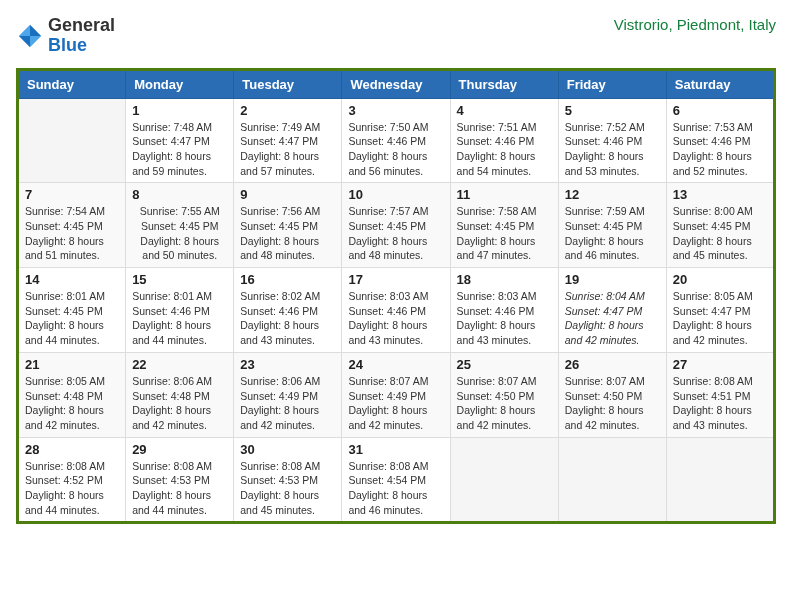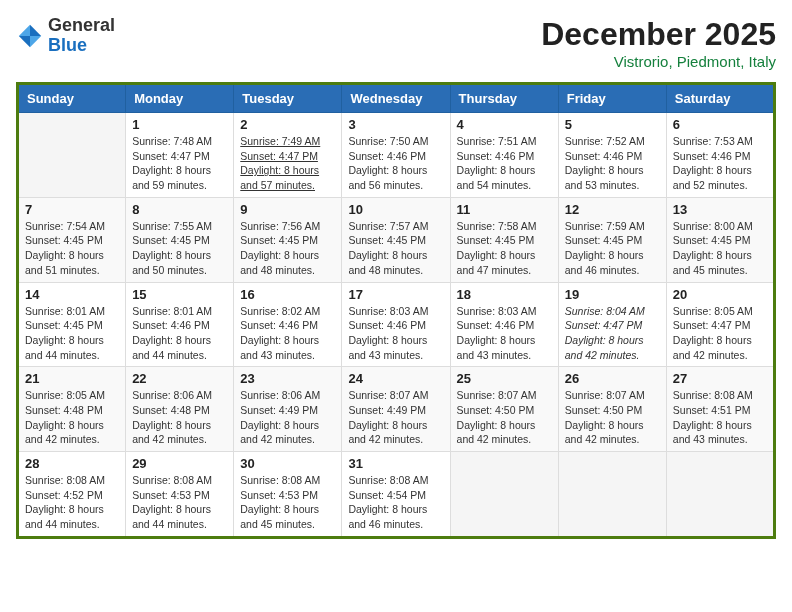--- a/index.html
+++ b/index.html
@@ -96,21 +96,20 @@
       <polygon points="20,20 36,20 20,36" fill="#4da6e8"></polygon>
       <polygon points="4,20 20,4 20,20" fill="#4da6e8"></polygon>
       <polygon points="4,20 20,20 20,36" fill="#1a6fbf"></polygon>
     </svg>
     <div class="logo-text">
       <span class="general">General</span><br>
       <span class="blue">Blue</span>
     </div>
   </div>
   <div class="title-block">
-    <div class="month-title">December 2025</div>
     <div class="location">Vistrorio, Piedmont, Italy</div>
   </div>
 </div>
 
 <table class="calendar">
   <thead>
     <tr id="days-header">
     <th>Sunday</th>
         <th>Monday</th>
         <th>Tuesday</th>
@@ -125,21 +124,21 @@
         <td class="empty-cell"></td>
         <td>
           <span class="day-num">1</span>
           <div class="day-info" style="white-space: pre-line;">Sunrise: 7:48 AM
 Sunset: 4:47 PM
 Daylight: 8 hours
 and 59 minutes.</div>
         </td>
         <td>
           <span class="day-num">2</span>
-          <div class="day-info" style="white-space: pre-line; text-decoration: underline;">Sunrise: 7:49 AM
+          <div class="day-info" style="white-space: pre-line;">Sunrise: 7:49 AM
 Sunset: 4:47 PM
 Daylight: 8 hours
 and 57 minutes.</div>
         </td>
         <td>
           <span class="day-num">3</span>
           <div class="day-info" style="white-space: pre-line;">Sunrise: 7:50 AM
 Sunset: 4:46 PM
 Daylight: 8 hours
 and 56 minutes.</div>
@@ -169,21 +168,21 @@
       <tr>
         <td>
           <span class="day-num">7</span>
           <div class="day-info" style="white-space: pre-line;">Sunrise: 7:54 AM
 Sunset: 4:45 PM
 Daylight: 8 hours
 and 51 minutes.</div>
         </td>
         <td>
           <span class="day-num">8</span>
-          <div class="day-info" style="white-space: pre-line;">Sunrise: 7:55 AM
+          <div class="day-info" style="white-space: pre-line; text-align: center;">Sunrise: 7:55 AM
 Sunset: 4:45 PM
 Daylight: 8 hours
 and 50 minutes.</div>
         </td>
         <td>
           <span class="day-num">9</span>
           <div class="day-info" style="white-space: pre-line;">Sunrise: 7:56 AM
 Sunset: 4:45 PM
 Daylight: 8 hours
 and 48 minutes.</div>

